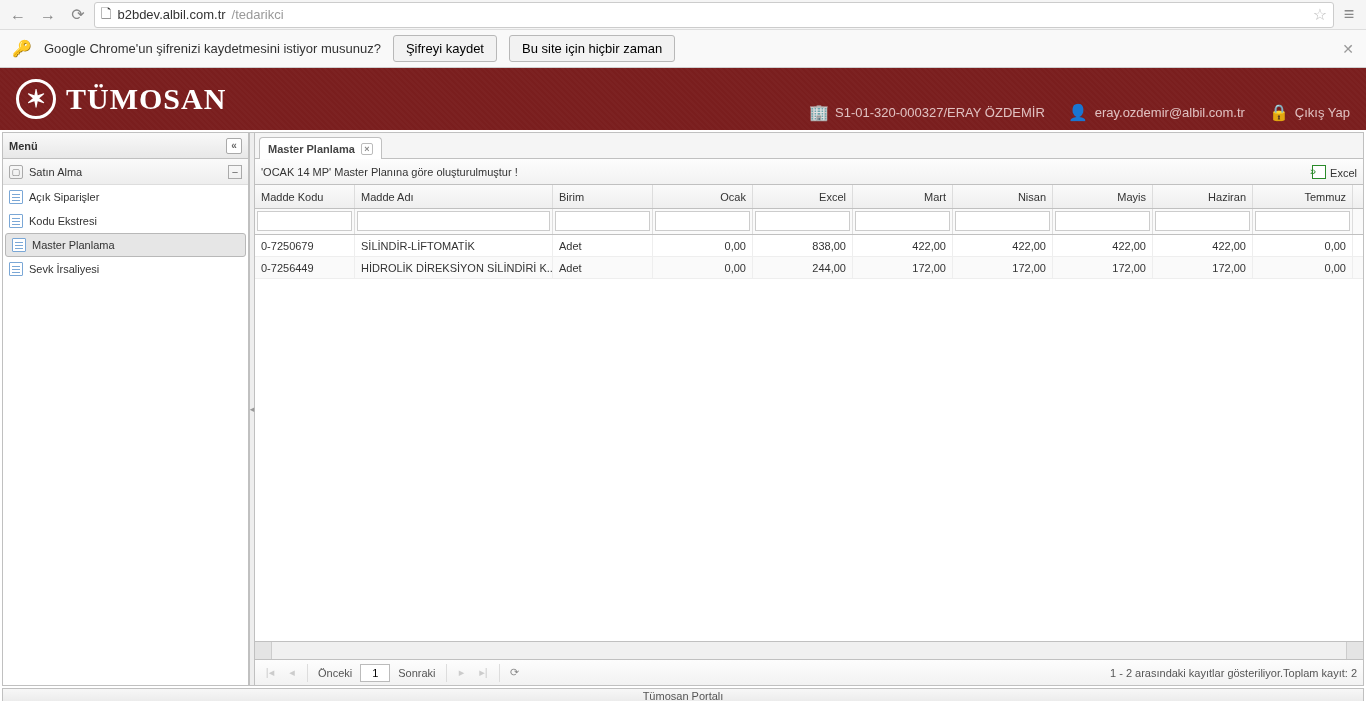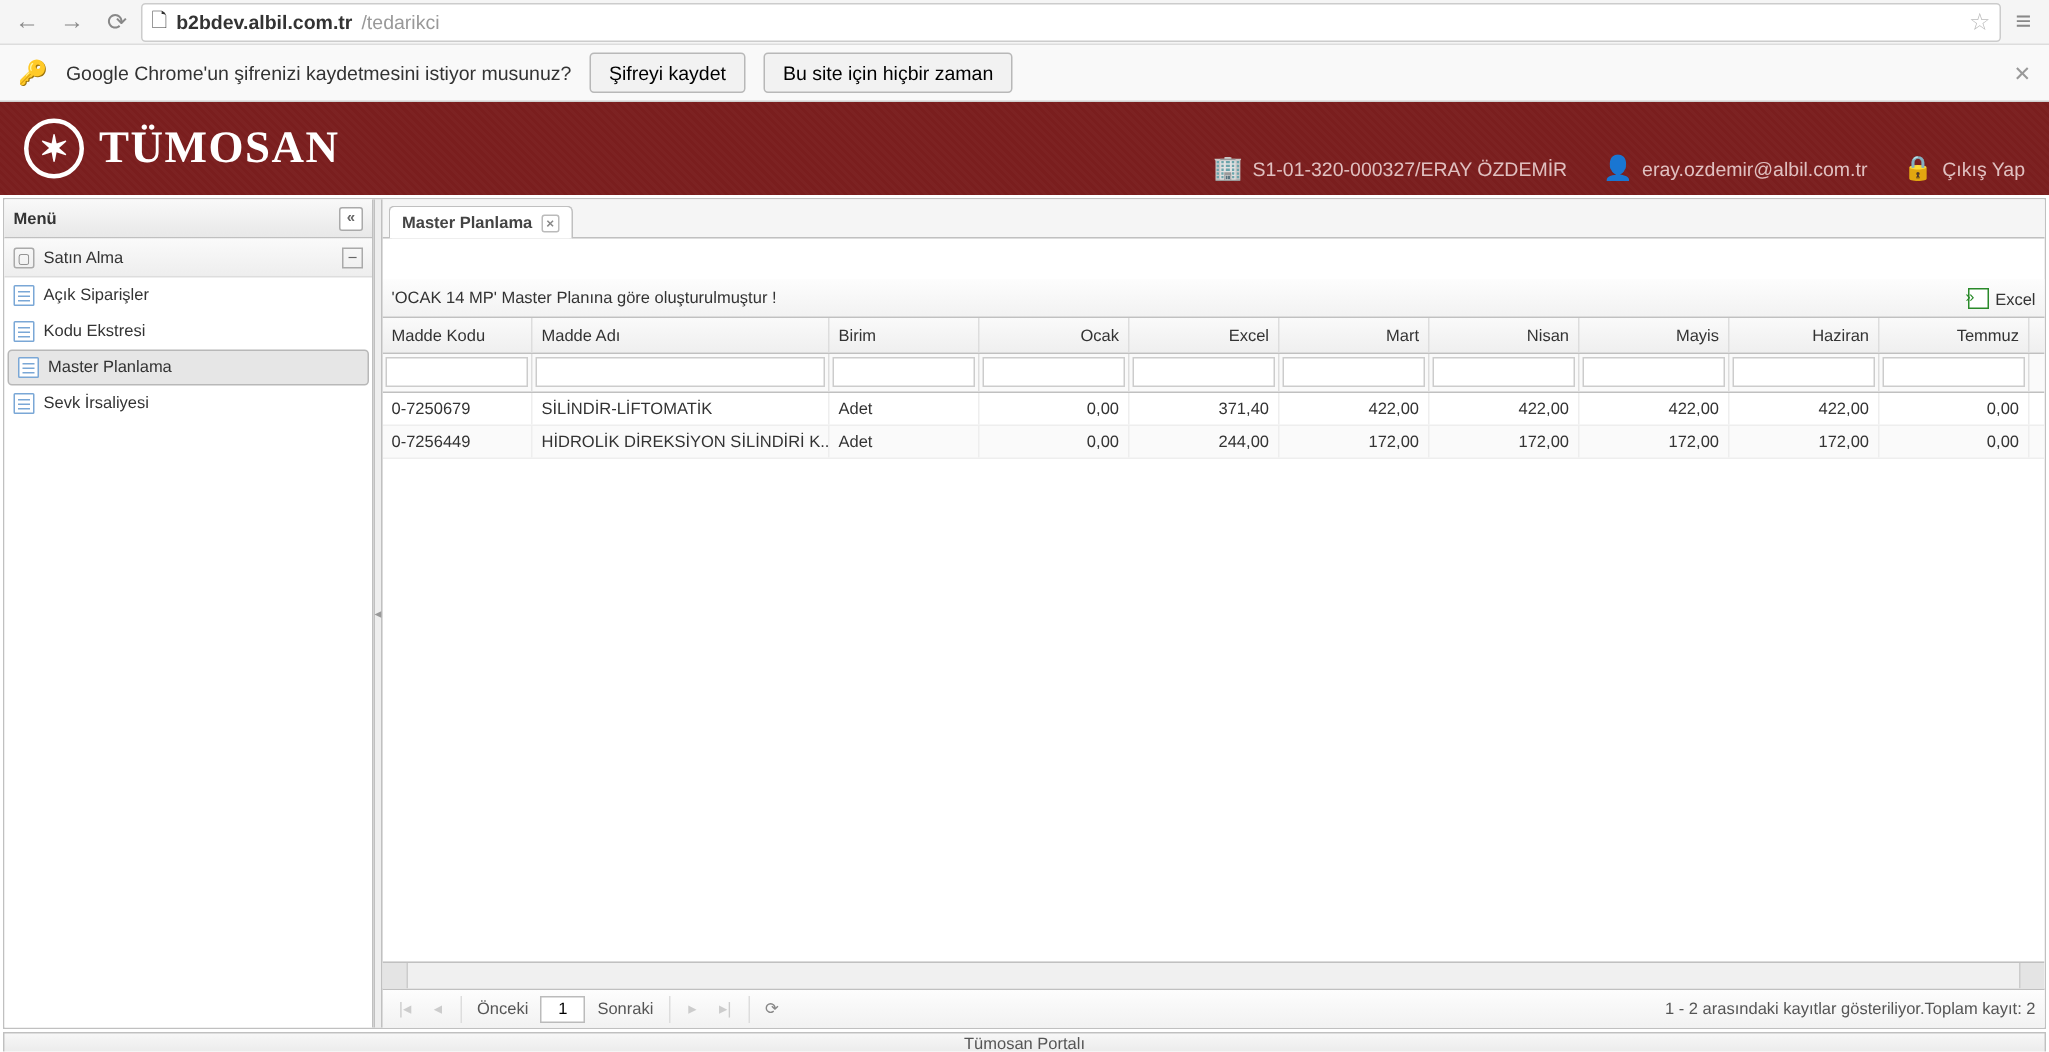--- a/index.html
+++ b/index.html
@@ -2,21 +2,21 @@
 <html><head>
 <meta charset="utf-8">
 <style>
 * { box-sizing: border-box; margin: 0; padding: 0; }
 body { font-family: Tahoma, Arial, sans-serif; font-size: 11px; background: #fff; overflow: hidden; width: 1366px; height: 701px; }
 
 
 .browser-bar { height: 30px; background: #f5f5f5; border-bottom: 1px solid #ddd; display: flex; align-items: center; padding: 0 4px; gap: 2px; }
 .nav-btn { width: 28px; height: 26px; display: flex; align-items: center; justify-content: center; color: #888; font-size: 16px; cursor: pointer; border-radius: 3px; }
 .url-bar { flex: 1; height: 26px; border: 1px solid #ccc; border-radius: 3px; background: #fff; display: flex; align-items: center; padding: 0 6px; font-size: 13px; color: #333; gap: 6px; }
-.url-bar .domain { color: #333; font-weight: bold; }
+.url-bar .domain { color: #333; }
 .url-bar .path { color: #999; }
 .star-icon { color: #bbb; font-size: 16px; margin-left: auto; }
 .menu-icon { width: 26px; color: #888; font-size: 18px; text-align: center; cursor: pointer; }
 
 
 .info-bar { height: 38px; border-bottom: 1px solid #d0d0d0; display: flex; align-items: center; padding: 0 12px; gap: 12px; font-size: 13px; color: #333; background: #f9f9f9; }
 .info-bar .key-icon { font-size: 16px; color: #555; }
 .info-btn { border: 1px solid #b8b8b8; background: #f2f2f2; padding: 5px 12px; border-radius: 3px; font-size: 13px; cursor: pointer; }
 .info-close { margin-left: auto; color: #999; font-size: 14px; cursor: pointer; }
 
@@ -46,21 +46,21 @@
 
 .splitter { width: 6px; background: #eee; border-left: 1px solid #c0c0c0; border-right: 1px solid #c0c0c0; position: relative; }
 .splitter::after { content: "◂"; position: absolute; top: 50%; left: 50%; transform: translate(-50%,-50%); font-size: 9px; color: #999; }
 
 
 .content { flex: 1; display: flex; flex-direction: column; background: #fff; }
 .tab-strip { height: 26px; background: #f5f5f5; border-bottom: 1px solid #c0c0c0; display: flex; align-items: flex-end; padding-left: 4px; }
 .tab { height: 22px; background: #fff; border: 1px solid #c0c0c0; border-bottom: none; border-radius: 4px 4px 0 0; padding: 0 8px; display: flex; align-items: center; gap: 6px; font-weight: bold; color: #444; position: relative; top: 1px; }
 .tab-close { width: 12px; height: 12px; border: 1px solid #bbb; border-radius: 2px; display: flex; align-items: center; justify-content: center; font-size: 9px; color: #888; cursor: pointer; }
 
-.toolbar { height: 26px; border-bottom: 1px solid #c0c0c0; display: flex; align-items: center; padding: 0 6px; background: linear-gradient(#fdfdfd, #f2f2f2); margin-top: 27px; }
+.toolbar { height: 26px; border-bottom: 1px solid #c0c0c0; display: flex; align-items: center; padding: 0 6px; background: linear-gradient(#fdfdfd, #f2f2f2); }
 .toolbar-text { color: #333; }
 .excel-btn { margin-left: auto; display: flex; align-items: flex-end; gap: 4px; cursor: pointer; color: #333; }
 .excel-icon { width: 14px; height: 14px; background: #fff; border: 1px solid #2a8a2a; position: relative; }
 .excel-icon::after { content: "»"; color: #2a8a2a; font-size: 11px; position: absolute; left: -3px; top: -1px; }
 
 .grid-wrap { flex: 1; overflow: hidden; display: flex; flex-direction: column; }
 .grid-header-row { display: flex; height: 24px; background: linear-gradient(#fafafa, #efefef); border-bottom: 1px solid #c0c0c0; }
 .gh { border-right: 1px solid #ddd; padding: 0 6px; display: flex; align-items: center; color: #333; overflow: hidden; }
 .gh.num { justify-content: flex-end; }
 .grid-filter-row { display: flex; height: 26px; border-bottom: 1px solid #c0c0c0; background: #fafafa; }
@@ -209,21 +209,21 @@
           <div class="gf colN"><input style=""></div>
           <div class="gf colN"><input style=""></div>
           <div class="gf colN"><input style=""></div>
         </div>
       <div class="grid-body" id="grid-body">
           <div class="grid-row">
             <div class="gc col0">0-7250679</div>
             <div class="gc col1">SİLİNDİR-LİFTOMATİK</div>
             <div class="gc col2">Adet</div>
             <div class="gc colN num">0,00</div>
-            <div class="gc colN num">371,40</div>
+            <div class="gc colN num">838,00</div>
             <div class="gc colN num">422,00</div>
             <div class="gc colN num">422,00</div>
             <div class="gc colN num">422,00</div>
             <div class="gc colN num">422,00</div>
             <div class="gc colN num">0,00</div>
           </div>
           <div class="grid-row">
             <div class="gc col0">0-7256449</div>
             <div class="gc col1">HİDROLİK DİREKSİYON SİLİNDİRİ K...</div>
             <div class="gc col2">Adet</div>

